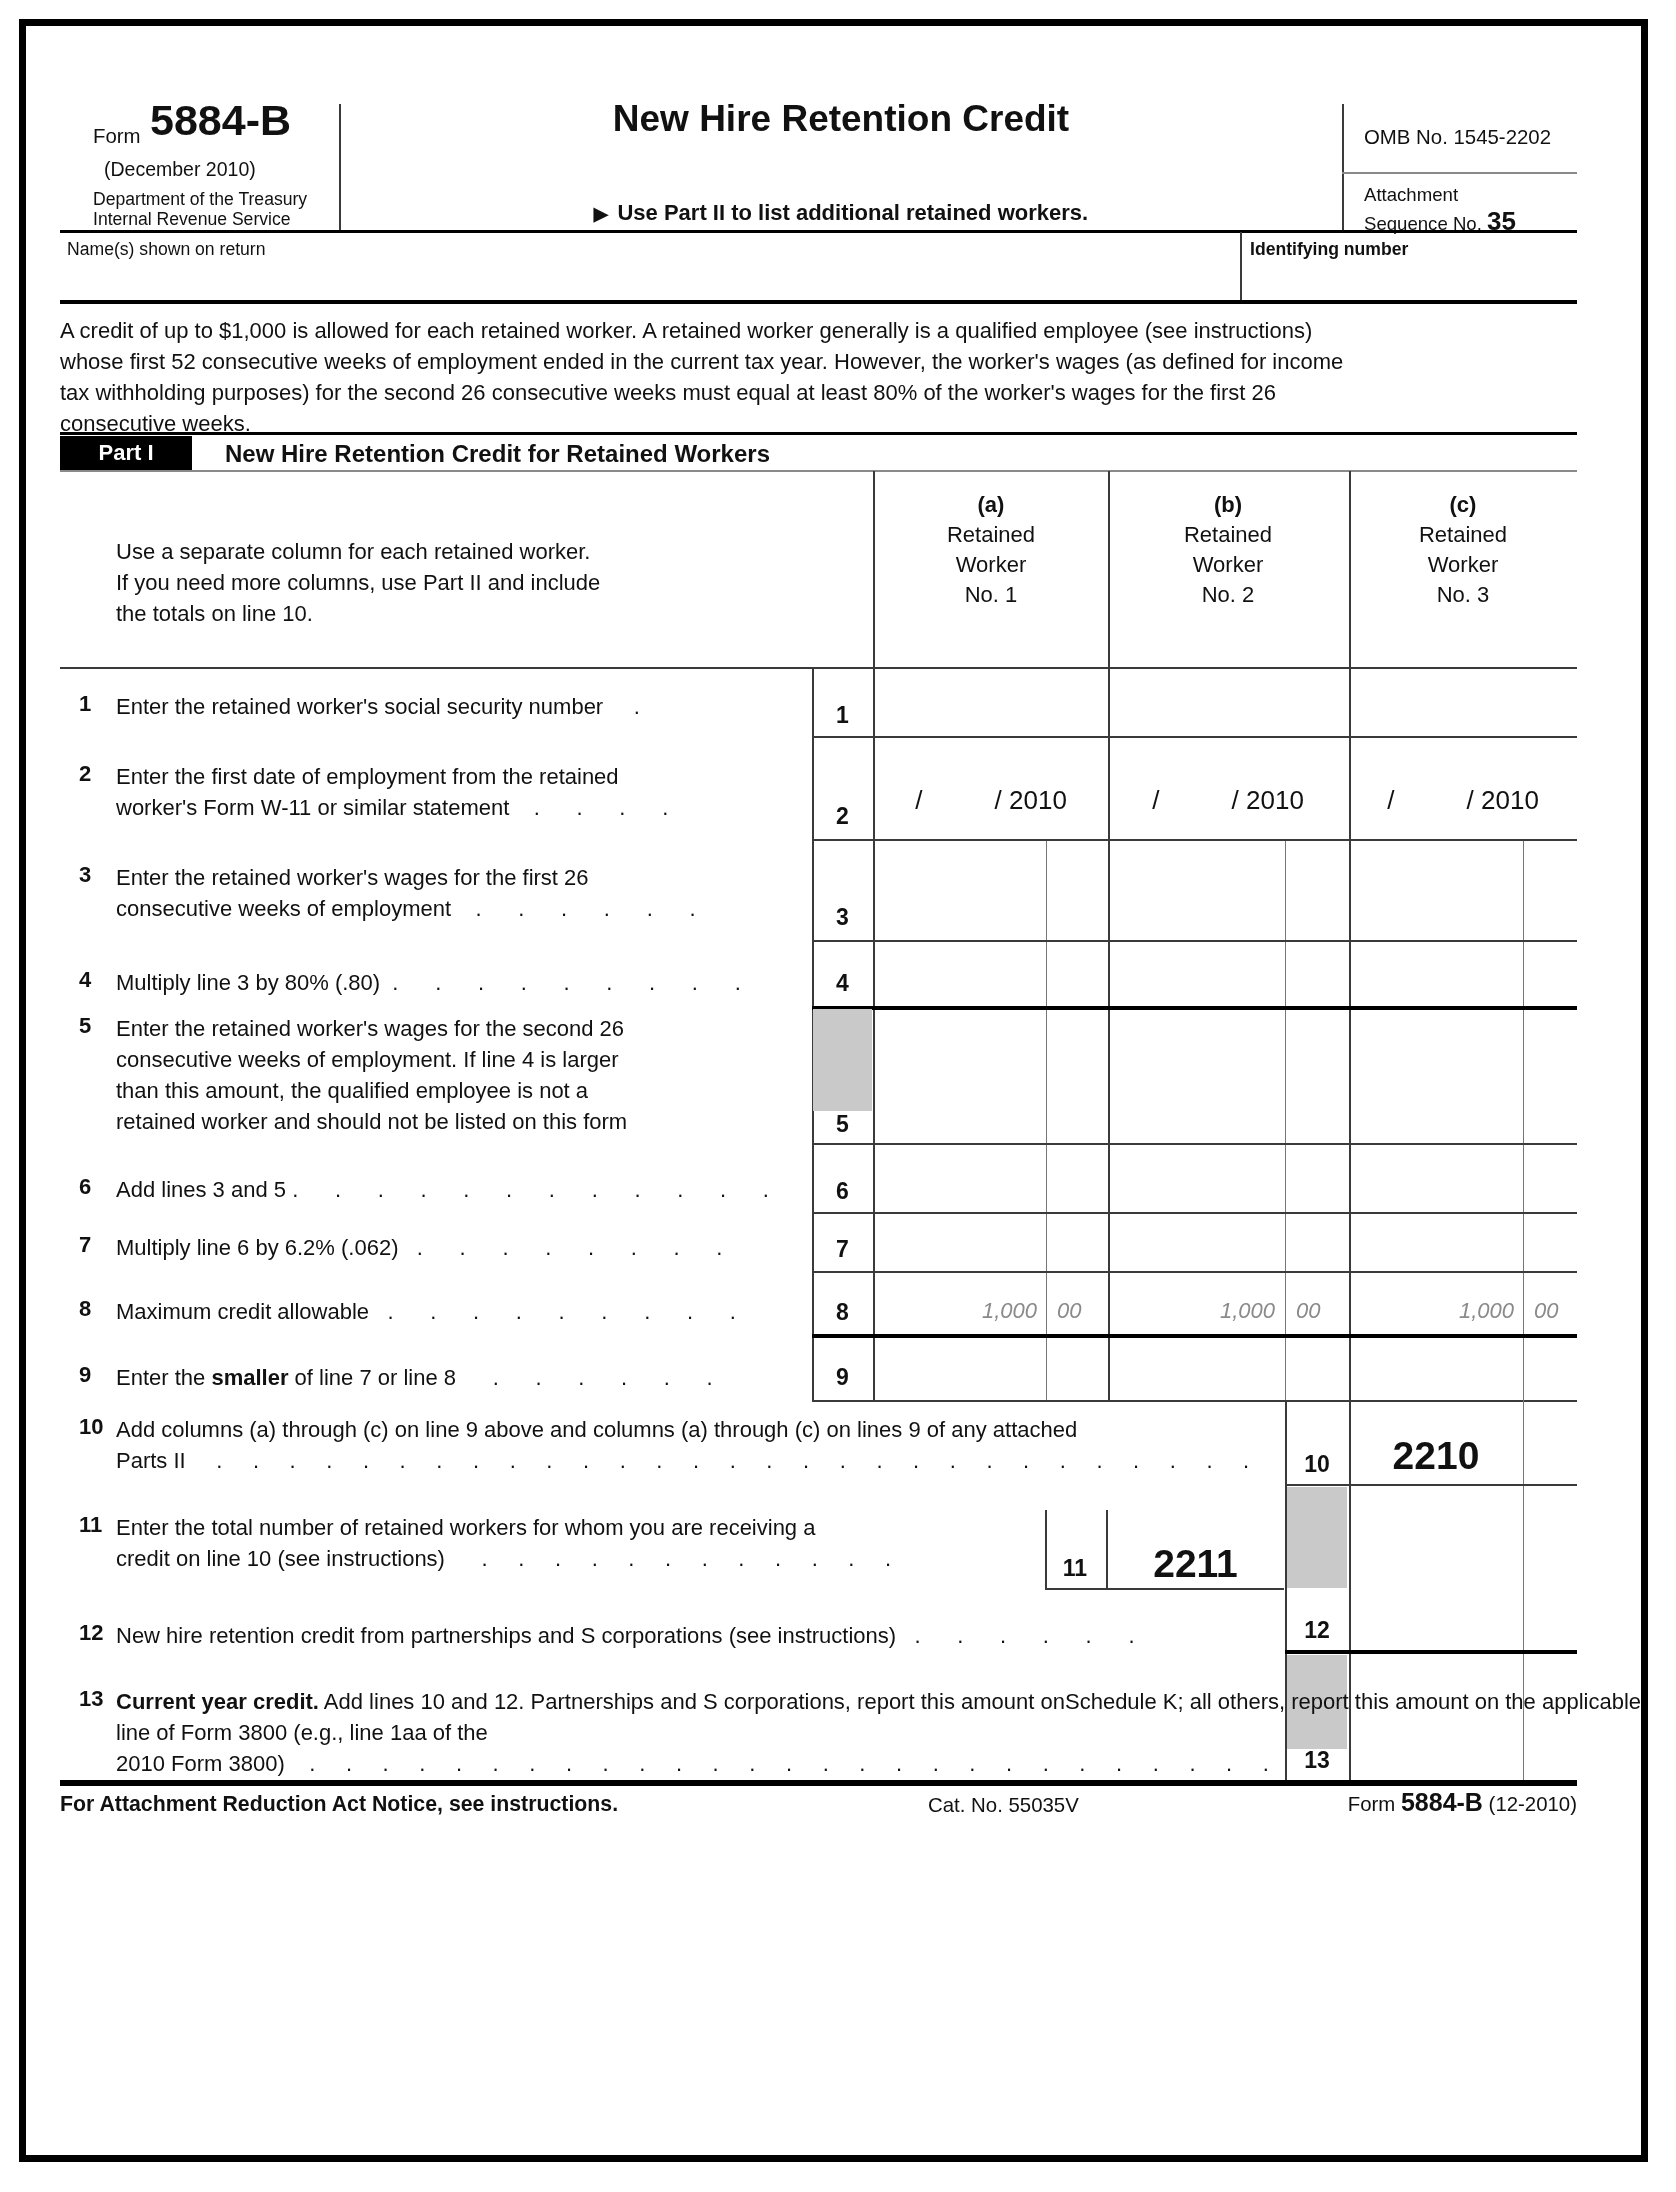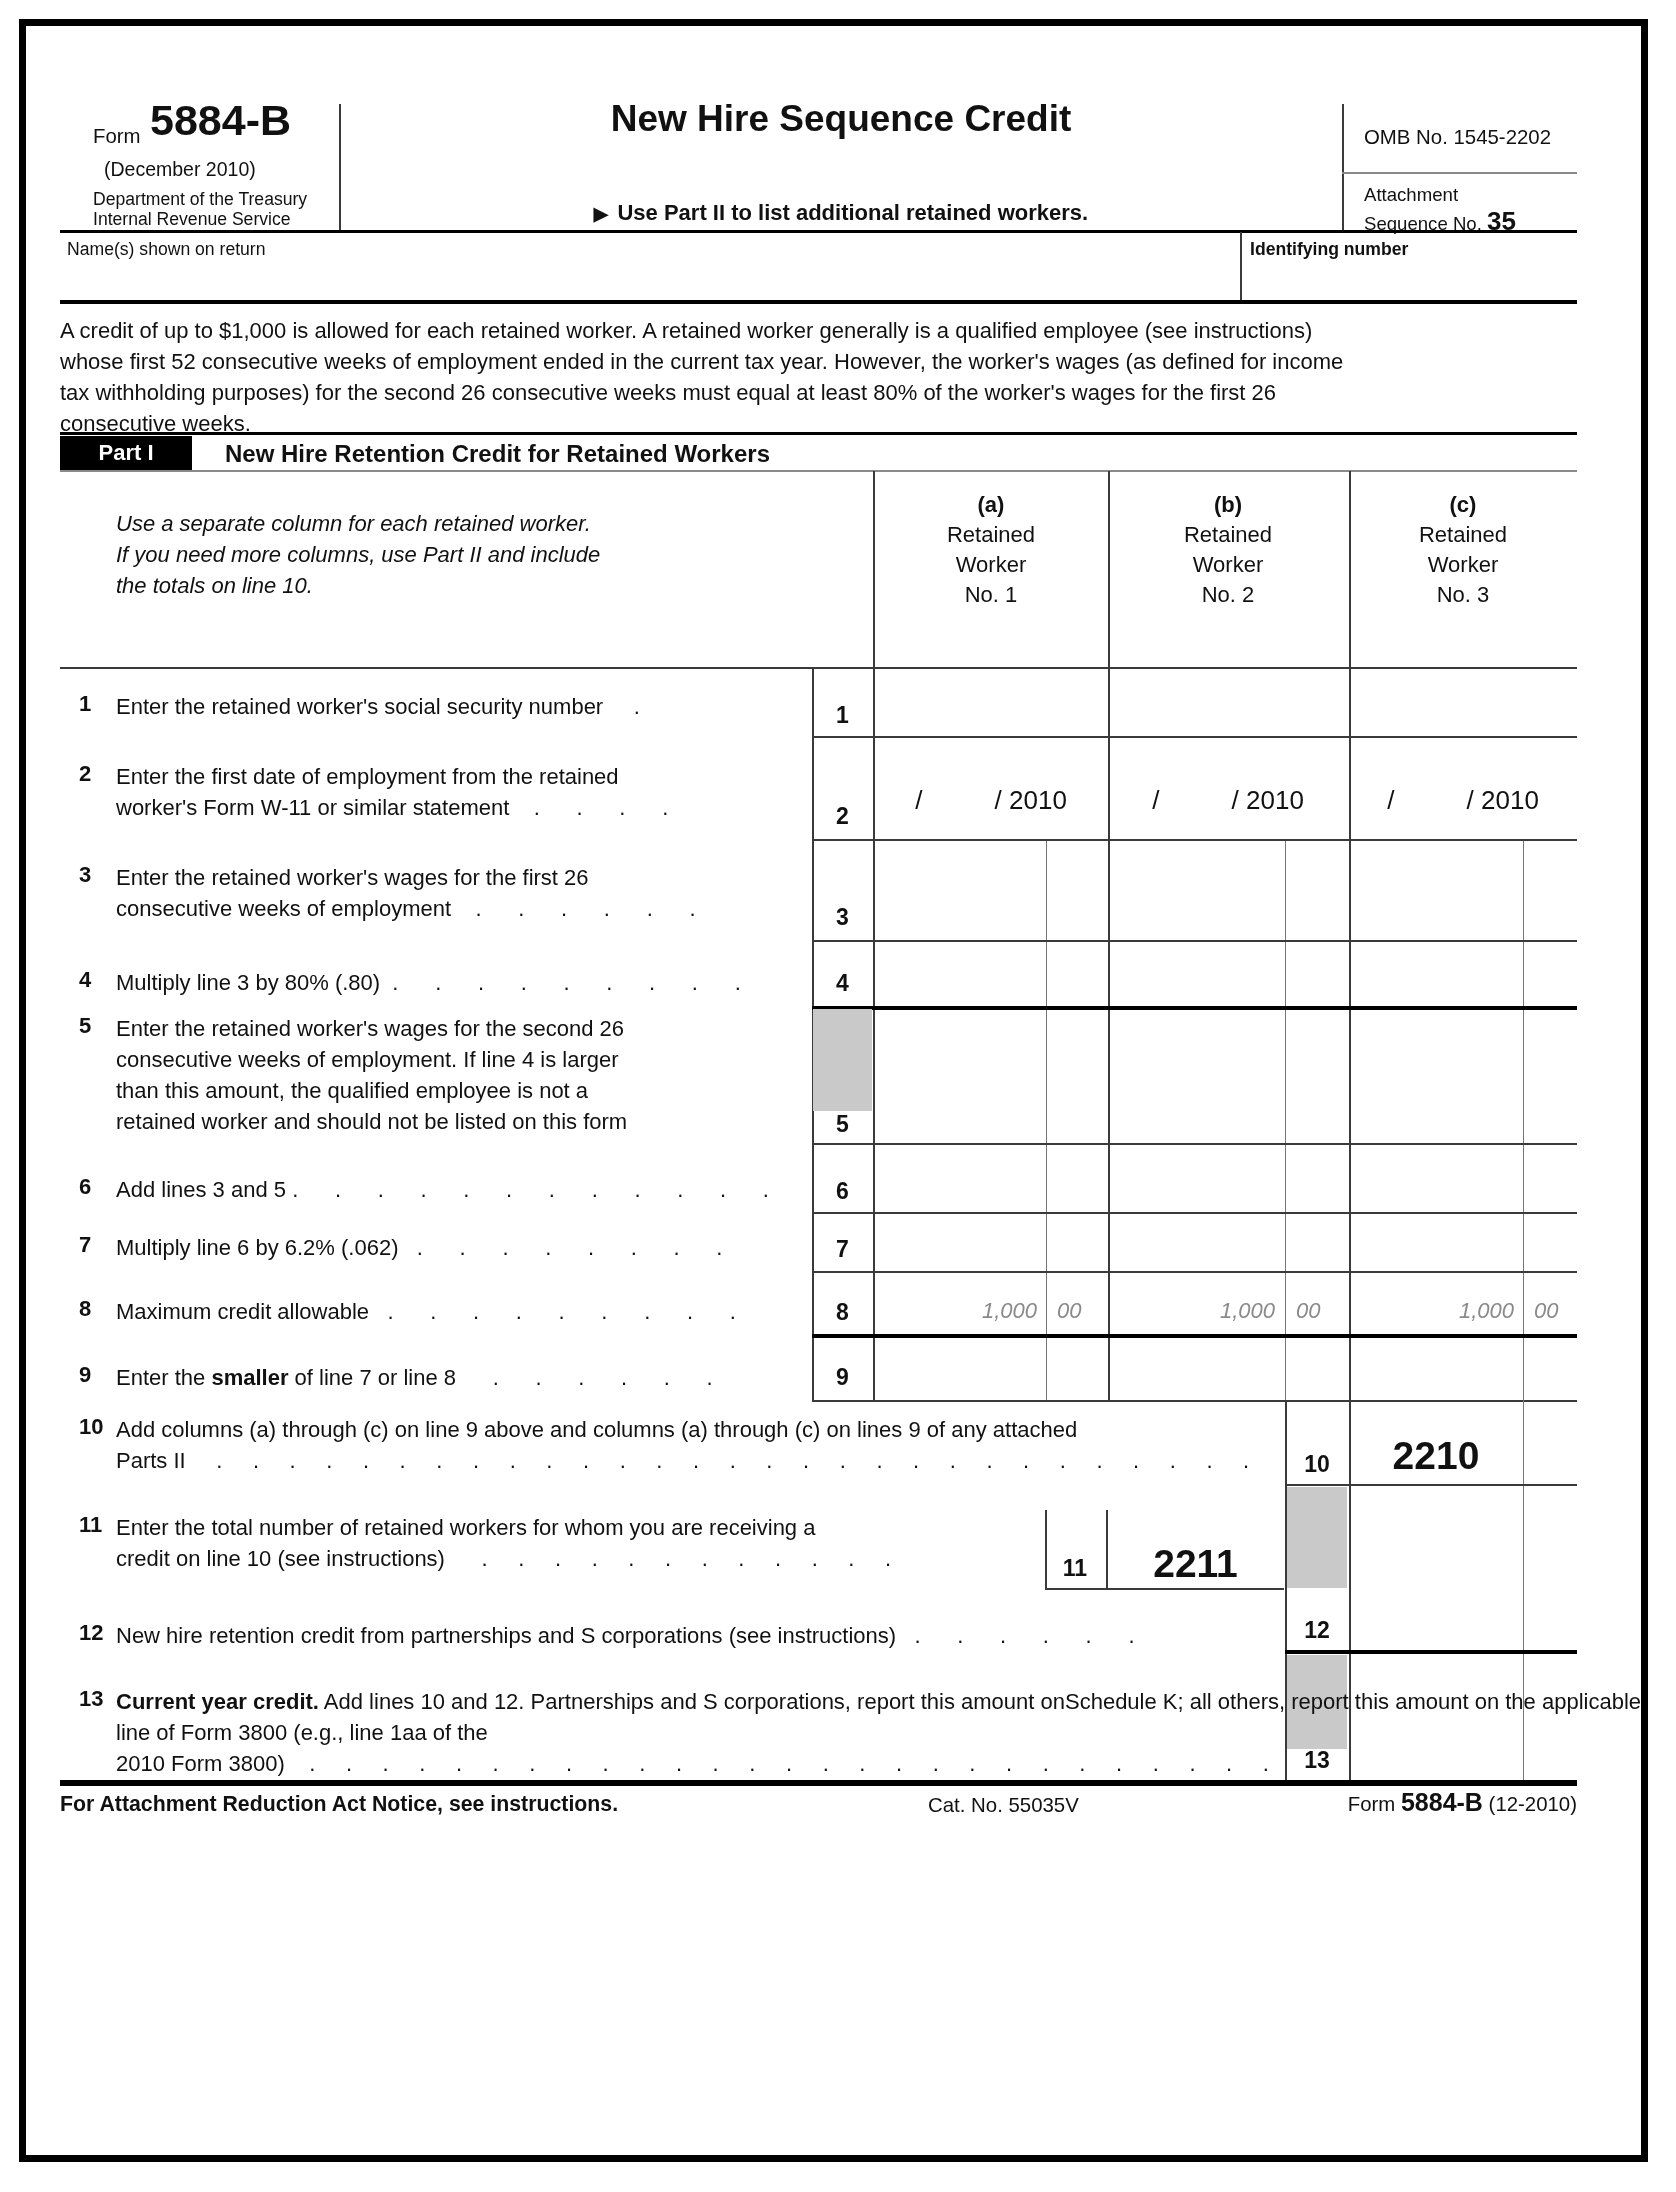--- a/index.html
+++ b/index.html
@@ -36,21 +36,21 @@
 <div class="page">
   <div class="pageborder"></div>
 
   <div class="txt sm" style="left:93px;top:126px;font-size:20.4px;">Form</div>
   <div class="txt b" style="left:150px;top:96px;font-size:43px;">5884-B</div>
   <div class="txt" style="left:93px;top:158px;font-size:19.5px;margin-left:11px;">(December 2010)</div>
   <div class="txt sm" style="left:93px;top:189px;">Department of the Treasury
 Internal Revenue Service</div>
   <div class="vl" style="left:339px;top:104px;height:128px;"></div>
 
-  <div class="txt b" style="left:339px;top:98px;width:1004px;text-align:center;font-size:37px;">New Hire Sequence Credit</div>
+  <div class="txt b" style="left:339px;top:98px;width:1004px;text-align:center;font-size:37px;">New Hire Retention Credit</div>
   <div class="txt b" style="left:339px;top:200px;width:1004px;text-align:center;font-size:22px;"><span class="arrow">▶</span><span>Use Part II to list additional retained workers.</span></div>
 
   <div class="vl" style="left:1342px;top:104px;height:128px;"></div>
   <div class="txt" style="left:1364px;top:126px;font-size:20.4px;">OMB No. 1545-2202</div>
   <div class="hl lt" style="left:1342px;top:172px;width:235px;"></div>
   <div class="txt" style="left:1364px;top:184px;font-size:18.6px;">Attachment</div>
   <div class="txt" style="left:1364px;top:206px;font-size:18.6px;"><span>Sequence No. </span><span class="b" style="font-size:26px;">35</span></div>
 
   <div class="hl h3" style="left:60px;top:230px;width:1517px;"></div>
   <div class="txt sm" style="left:67px;top:239px;">Name(s) shown on return</div>
@@ -63,21 +63,21 @@
   <div class="txt body-txt" style="left:60px;top:315px;width:1517px;text-align:justify;">A credit of up to $1,000 is allowed for each retained worker. A retained worker generally is a qualified employee (see instructions)
 whose first 52 consecutive weeks of employment ended in the current tax year. However, the worker's wages (as defined for income
 tax withholding purposes) for the second 26 consecutive weeks must equal at least 80% of the worker's wages for the first 26
 consecutive weeks.</div>
 
   <div class="hl h3" style="left:60px;top:432px;width:1517px;"></div>
   <div style="position:absolute;left:60px;top:436px;width:132px;height:34px;background:#000;color:#fff;text-align:center;font-weight:bold;font-size:22px;line-height:34px;">Part I</div>
   <div class="txt b" style="left:225px;top:440px;font-size:24px;">New Hire Retention Credit for Retained Workers</div>
   <div class="hl lt" style="left:60px;top:470px;width:1517px;"></div>
 
-  <div class="txt body-txt" style="left:116px;top:508px;font-style:italic;">Use a separate column for each retained worker.
+  <div class="txt body-txt" style="left:116px;top:536px;">Use a separate column for each retained worker.
 If you need more columns, use Part II and include
 the totals on line 10.</div>
   <div class="vl" style="left:873px;top:471px;height:196px;"></div>
   <div class="vl" style="left:1108px;top:471px;height:196px;"></div>
   <div class="vl" style="left:1349px;top:471px;height:196px;"></div>
 
   <div class="colhead" style="left:873px;width:236px;">
       <div class="b">(a)</div>
       <div style="white-space:pre-line;">Retained
 Worker

